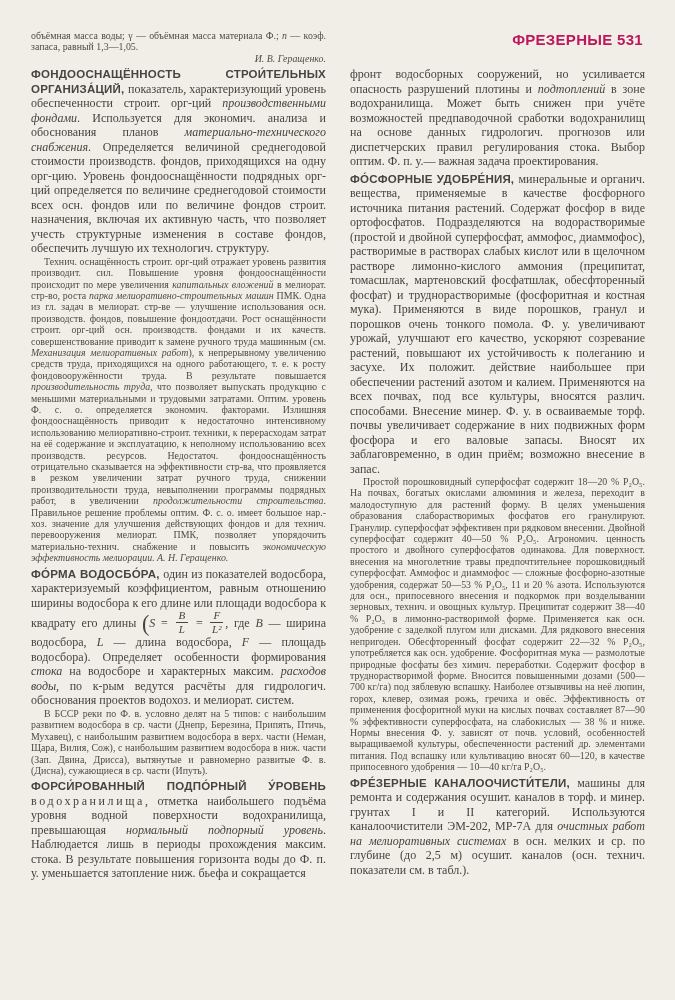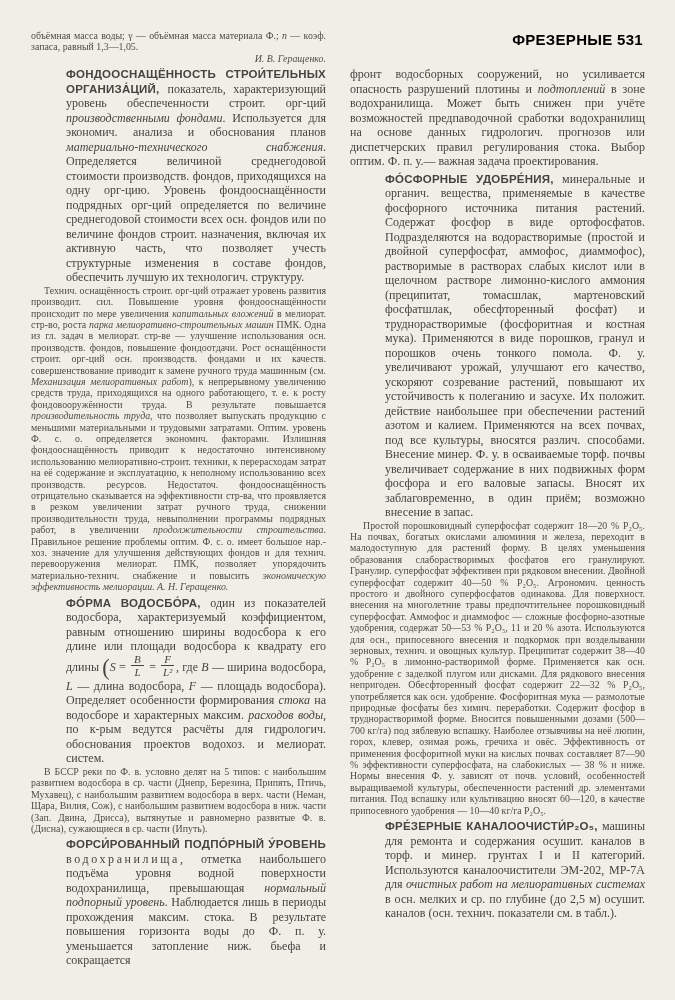--- a/index.html
+++ b/index.html
@@ -9,21 +9,21 @@
     font-family:"Liberation Serif","DejaVu Serif",serif;
     color:#45443e;
     overflow:hidden;
   }
   .page{position:absolute;left:31px;top:30px;width:614px;display:flex;gap:24px;}
   .col{width:300px;}
   p{margin:0;text-align:justify;}
   .normal{font-size:12px;line-height:14.5px;}
   .petit{font-size:9.9px;line-height:11.4px;color:#4d4c45;}
   .indent{text-indent:13px;}
-  .entry-start{margin-top:3px;margin-left:35px;}
+  .entry-start{margin-top:3px;}
   .gap-top{margin-top:0;}
   .sig-line{text-align:right;}
   .running-head{
     font-family:"Liberation Sans","DejaVu Sans",sans-serif;
     font-weight:bold;
     font-size:15px;
     letter-spacing:.3px;
     text-align:right;
     margin:1px 2px 19px 0;
   }
@@ -51,21 +51,21 @@
   <div class="col">
       <p class="petit">объёмная масса воды; γ — объёмная масса материала Ф.; <span class="i">n</span> — коэф. запаса, равный 1,3—1,05.</p>
       <p class="petit sig-line"><span class="i">И. В. Геращенко.</span></p>
       <p class="normal entry-start"><span class="hw">ФОНДООСНАЩЁННОСТЬ СТРОИ́ТЕЛЬНЫХ ОРГАНИЗА́ЦИЙ, </span>показатель, характеризующий уровень обеспеченности строит. орг-ций <span class="i">производственными фондами</span>. Используется для экономич. анализа и обоснования планов <span class="i">материально-технического снабжения</span>. Определяется величиной среднегодовой стоимости производств. фондов, приходящихся на одну орг-цию. Уровень фондооснащённости подрядных орг-ций определяется по величине среднегодовой стоимости всех осн. фондов или по величине фондов строит. назначения, включая их активную часть, что позволяет учесть структурные изменения в составе фондов, обеспечить лучшую их технологич. структуру.</p>
       <p class="petit indent gap-top">Технич. оснащённость строит. орг-ций отражает уровень развития производит. сил. Повышение уровня фондооснащённости происходит по мере увеличения <span class="i">капитальных вложений</span> в мелиорат. стр-во, роста <span class="i">парка мелиоративно-строительных машин</span> ПМК. Одна из гл. задач в мелиорат. стр-ве — улучшение использования осн. производств. фондов, повышение фондоотдачи. Рост оснащённости строит. орг-ций осн. производств. фондами и их качеств. совершенствование приводит к замене ручного труда машинным (см. <span class="i">Механизация мелиоративных работ</span>), к непрерывному увеличению средств труда, приходящихся на одного работающего, т. е. к росту фондовооружённости труда. В результате повышается <span class="i">производительность труда</span>, что позволяет выпускать продукцию с меньшими материальными и трудовыми затратами. Оптим. уровень Ф. с. о. определяется экономич. факторами. Излишняя фондооснащённость приводит к недостаточно интенсивному использованию мелиоративно-строит. техники, к перерасходам затрат на её содержание и эксплуатацию, к неполному использованию всех производств. ресурсов. Недостаточ. фондооснащённость отрицательно сказывается на эффективности стр-ва, что проявляется в резком увеличении затрат ручного труда, снижении производительности труда, невыполнении программы подрядных работ, в увеличении <span class="i">продолжительности строительства</span>. Правильное решение проблемы оптим. Ф. с. о. имеет большое нар.-хоз. значение для улучшения действующих фондов и для технич. перевооружения мелиорат. ПМК, позволяет упорядочить материально-технич. снабжение и повысить <span class="i">экономическую эффективность мелиорации</span>. <span class="i">А. Н. Геращенко.</span></p>
       <p class="normal entry-start"><span class="hw">ФО́РМА ВОДОСБО́РА, </span>один из показателей водосбора, характеризуемый коэффициентом, равным отношению ширины водосбора к его длине или площади водосбора к квадрату его длины <span class="big">(</span><span class="var">S</span> = <span class="frac"><span class="num">B</span><span class="den">L</span></span> = <span class="frac"><span class="num">F</span><span class="den">L²</span></span>, где <span class="var">B</span> — ширина водосбора, <span class="var">L</span> — длина водосбора, <span class="var">F</span> — площадь водосбора). Определяет особенности формирования <span class="i">стока</span> на водосборе и характерных максим. <span class="i">расходов воды</span>, по к-рым ведутся расчёты для гидрологич. обоснования проектов водохоз. и мелиорат. систем.</p>
       <p class="petit indent gap-top">В БССР реки по Ф. в. условно делят на 5 типов: с наибольшим развитием водосбора в ср. части (Днепр, Березина, Припять, Птичь, Мухавец), с наибольшим развитием водосбора в верх. части (Неман, Щара, Вилия, Сож), с наибольшим развитием водосбора в ниж. части (Зап. Двина, Дрисса), вытянутые и равномерно развитые Ф. в. (Дисна), сужающиеся в ср. части (Ипуть).</p>
       <p class="normal entry-start"><span class="hw">ФОРСИ́РОВАННЫЙ ПОДПО́РНЫЙ У́РОВЕНЬ </span><span class="sp">водохранилища</span>, отметка наибольшего подъёма уровня водной поверхности водохранилища, превышающая <span class="i">нормальный подпорный уровень</span>. Наблюдается лишь в периоды прохождения максим. стока. В результате повышения горизонта воды до Ф. п. у. уменьшается затопление ниж. бьефа и сокращается</p>
     </div>
   <div class="col">
-    <div class="running-head" style="color: #000000;">ФРЕЗЕРНЫЕ 531</div>
+    <div class="running-head" style="color: #be185d;">ФРЕЗЕРНЫЕ 531</div>
     <div>
         <p class="normal">фронт водосборных сооружений, но усиливается опасность разрушений плотины и <span class="i">подтоплений</span> в зоне водохранилища. Может быть снижен при учёте возможностей предпаводочной сработки водохранилищ на основе данных гидрологич. прогнозов или диспетчерских правил регулирования стока. Выбор оптим. Ф. п. у.— важная задача проектирования.</p>
         <p class="normal entry-start"><span class="hw">ФО́СФОРНЫЕ УДОБРЕ́НИЯ, </span>минеральные и органич. вещества, применяемые в качестве фосфорного источника питания растений. Содержат фосфор в виде ортофосфатов. Подразделяются на водорастворимые (простой и двойной суперфосфат, аммофос, диаммофос), растворимые в растворах слабых кислот или в щелочном растворе лимонно-кислого аммония (преципитат, томасшлак, мартеновский фосфатшлак, обесфторенный фосфат) и труднорастворимые (фосфоритная и костная мука). Применяются в виде порошков, гранул и порошков очень тонкого помола. Ф. у. увеличивают урожай, улучшают его качество, ускоряют созревание растений, повышают их устойчивость к полеганию и засухе. Их положит. действие наибольшее при обеспечении растений азотом и калием. Применяются на всех почвах, под все культуры, вносятся различ. способами. Внесение минер. Ф. у. в осваиваемые торф. почвы увеличивает содержание в них подвижных форм фосфора и его валовые запасы. Вносят их заблаговременно, в один приём; возможно внесение в запас.</p>
         <p class="petit indent gap-top">Простой порошковидный суперфосфат содержит 18—20 % P₂O₅. На почвах, богатых окислами алюминия и железа, переходит в малодоступную для растений форму. В целях уменьшения образования слаборастворимых фосфатов его гранулируют. Гранулир. суперфосфат эффективен при рядковом внесении. Двойной суперфосфат содержит 40—50 % P₂O₅. Агрономич. ценность простого и двойного суперфосфатов одинакова. Для поверхност. внесения на многолетние травы предпочтительнее порошковидный суперфосфат. Аммофос и диаммофос — сложные фосфорно-азотные удобрения, содержат 50—53 % P₂O₅, 11 и 20 % азота. Используются для осн., припосевного внесения и подкормок при возделывании зерновых, технич. и овощных культур. Преципитат содержит 38—40 % P₂O₅ в лимонно-растворимой форме. Применяется как осн. удобрение с заделкой плугом или дисками. Для рядкового внесения непригоден. Обесфторенный фосфат содержит 22—32 % P₂O₅, употребляется как осн. удобрение. Фосфоритная мука — размолотые природные фосфаты без химич. переработки. Содержит фосфор в труднорастворимой форме. Вносится повышенными дозами (500—700 кг/га) под зяблевую вспашку. Наиболее отзывчивы на неё люпин, горох, клевер, озимая рожь, гречиха и овёс. Эффективность от применения фосфоритной муки на кислых почвах составляет 87—90 % эффективности суперфосфата, на слабокислых — 38 % и ниже. Нормы внесения Ф. у. зависят от почв. условий, особенностей выращиваемой культуры, обеспеченности растений др. элементами питания. Под вспашку или культивацию вносят 60—120, в качестве припосевного удобрения — 10—40 кг/га P₂O₅.</p>
-        <p class="normal entry-start"><span class="hw">ФРЕ́ЗЕРНЫЕ КАНАЛООЧИСТИ́P₂O₅, </span>машины для ремонта и содержания осушит. каналов в торф. и минер. грунтах I и II категорий. Используются каналоочистители ЭМ-202, МР-7А для <span class="i">очистных работ на мелиоративных системах</span> в осн. мелких и ср. по глубине (до 2,5 м) осушит. каналов (осн. технич. показатели см. в табл.).</p>
+        <p class="normal entry-start"><span class="hw">ФРЕ́ЗЕРНЫЕ КАНАЛООЧИСТИ́ТЕЛИ, </span>машины для ремонта и содержания осушит. каналов в торф. и минер. грунтах I и II категорий. Используются каналоочистители ЭМ-202, МР-7А для <span class="i">очистных работ на мелиоративных системах</span> в осн. мелких и ср. по глубине (до 2,5 м) осушит. каналов (осн. технич. показатели см. в табл.).</p>
       </div>
   </div>
 </div>
 
 </body></html>

